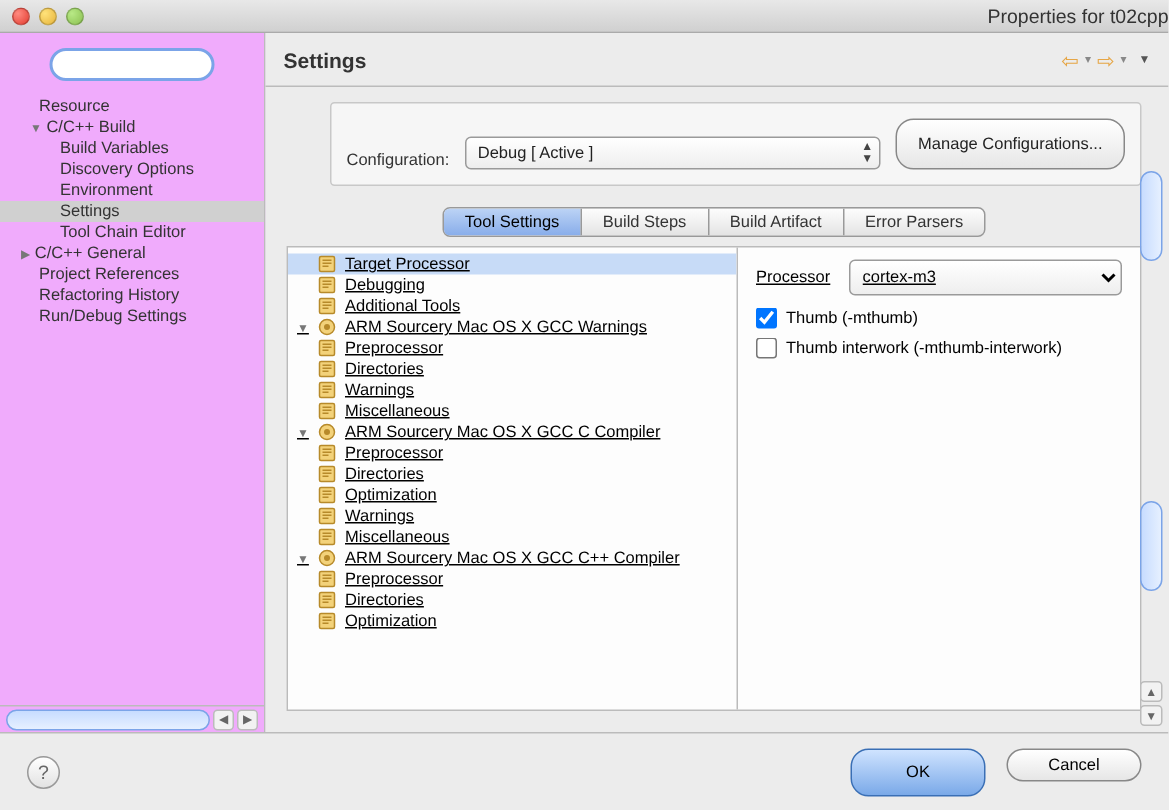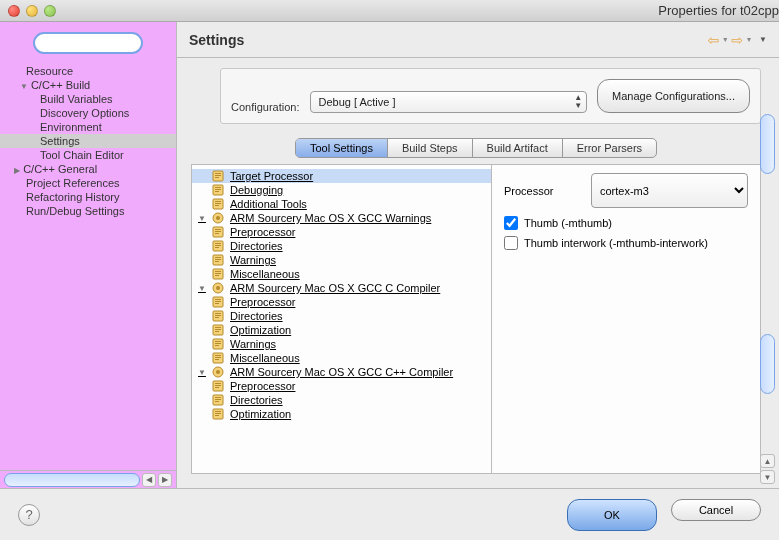--- a/index.html
+++ b/index.html
@@ -41,23 +41,23 @@
 .tabs .tab.active { background:linear-gradient(#bcd3f5,#88adea); color:#000;}
 .panel { margin-top:6px; border:1px solid #bbb; background:#fdfdfd; height:310px; display:flex;}
 .tree { width:300px; border-right:1px solid #bbb; overflow:auto; padding:4px 0;text-decoration:underline;}
 .tree .row { padding:1px 6px; display:flex; align-items:center; gap:4px; white-space:nowrap; cursor:default;}
 .tree .row.sel { background:#c7dbf7;}
 .tree .ind0{padding-left:6px;} .tree .ind1{}
 .tree .tw { width:10px; display:inline-block; font-size:8px; color:#777;}
 .ticon { width:14px; height:12px; display:inline-block; }
 .ticon svg { width:14px; height:12px; display:block;}
 .props { flex:1; padding:8px 12px; position:relative;}
-.props .prow { display:flex; align-items:center; gap:27px; margin-bottom:8px;}
+.props .prow { display:flex; align-items:center; gap:2px; margin-bottom:8px;text-decoration:underline;}
 .props .prow label { width:60px;}
-.props select.sel-combo { flex:1; height:35px; border:1px solid #9a9a9a; border-radius:4px; background:linear-gradient(#fff,#eee); font-size:11px; padding:0 4px;}
+.props select.sel-combo { flex:1; height:24px; border:1px solid #9a9a9a; border-radius:4px; background:linear-gradient(#fff,#eee); font-size:11px; padding:0 4px;}
 .chk { display:flex; align-items:center; gap:6px; margin-bottom:6px;}
 .chk input { width:14px; height:14px;}
 .vscroll { position:absolute; right:4px; top:56px; width:15px; bottom:56px;}
 .vscroll .thumb { width:15px; height:60px; border:1px solid #7ba4e8; border-radius:8px; background:linear-gradient(90deg,#c7dcff,#e6f0ff);}
 .vscroll .thumb.t1{position:absolute; top:0;}
 .vscroll .thumb.t2{position:absolute; top:220px;}
 .vcaps { position:absolute; right:4px; bottom:4px; display:flex; flex-direction:column; gap:2px;}
 .vcaps .cap { width:15px; height:14px; border:1px solid #bbb; border-radius:3px; background:#f2f2f2; display:flex; align-items:center; justify-content:center; font-size:8px; color:#666;}
 .footer { height:52px; border-top:1px solid #bbb; display:flex; align-items:center; padding:0 18px; justify-content:space-between; background:#ececec;}
 .help { width:22px; height:22px; border:1px solid #999; border-radius:50%; display:flex; align-items:center; justify-content:center; color:#666; font-size:13px; background:linear-gradient(#fff,#e2e2e2);}

